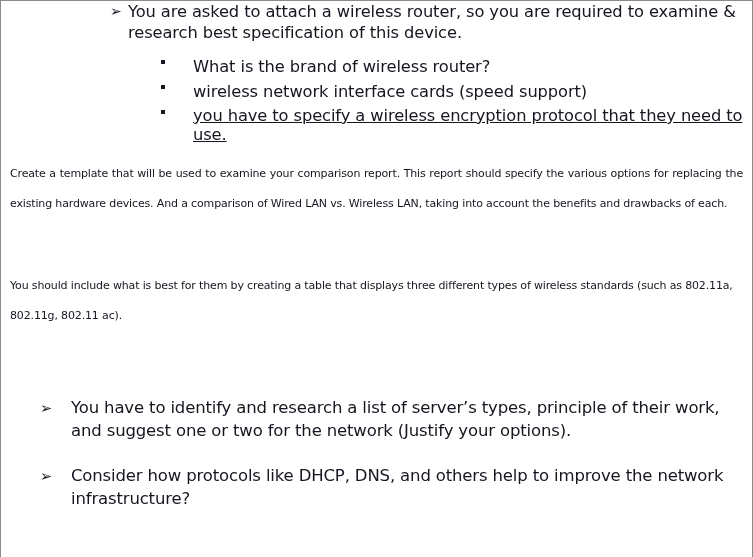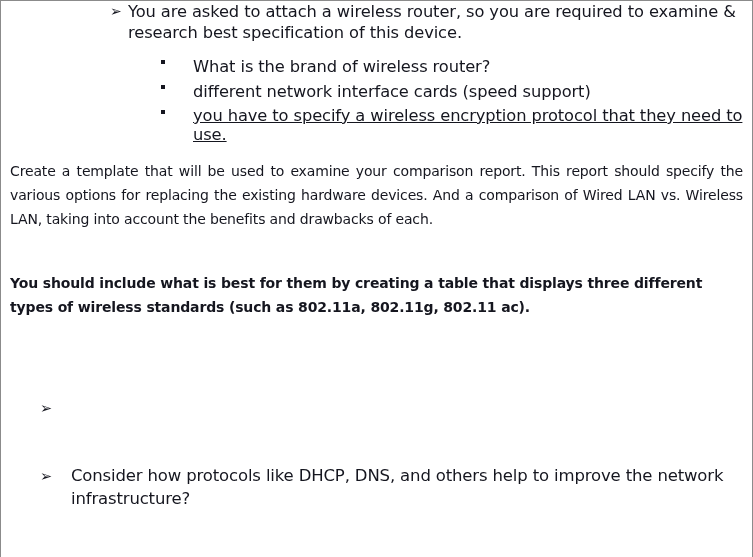--- a/index.html
+++ b/index.html
@@ -76,31 +76,31 @@
     width: 3.5px;
     height: 3.5px;
     background: #15161f;
   }
 
   
   .body-para {
     position: absolute;
     left: 9px;
     width: 733px;
-    font-size: 14px;
-    line-height: 24px;
+    font-size: 11px;
+    line-height: 30px;
     letter-spacing: -0.15px;
     margin-top: 8px;
   }
   .body-para.justified {
     text-align: justify;
     text-justify: inter-word;
   }
   .p-template { top: 150px; }
-  .p-standards { top: 262px; font-weight: bold; }
+  .p-standards { top: 262px; }
   .p-price     { top: 331px; }
 
   
   .arrow-block-bottom {
     position: absolute;
     left: 39px;
     width: 703px;
   }
   .ab-1 { top: 396px; }
   .ab-2 { top: 464px; }
@@ -132,36 +132,37 @@
     </div>
   </div>
 
   <div class="sub-list">
     <div class="sub-item">
       <span class="sub-square"></span>
       <span>What is the brand of wireless router?</span>
     </div>
     <div class="sub-item">
       <span class="sub-square"></span>
-      <span>different network interface cards (speed support)</span>
+      <span>wireless network interface cards (speed support)</span>
     </div>
     <div class="sub-item tight">
       <span class="sub-square"></span>
       <span>you have to specify a wireless encryption protocol that they need to use.</span>
     </div>
   </div>
 
   <p class="body-para justified p-template">Create a template that will be used to examine your comparison report. This report should specify the various options for replacing the existing hardware devices. And a comparison of Wired LAN vs. Wireless LAN, taking into account the benefits and drawbacks of each.</p>
 
   <p class="body-para p-standards">You should include what is best for them by creating a table that displays three different types of wireless standards (such as 802.11a, 802.11g, 802.11 ac).</p>
 
 
   <div class="arrow-block-bottom ab-1">
     <div class="arrow-row-b">
       <span class="arrow-glyph-b">➢</span>
+      <span>You have to identify and research a list of server’s types, principle of their work, and suggest one or two for the network (Justify your options).</span>
     </div>
   </div>
 
   <div class="arrow-block-bottom ab-2">
     <div class="arrow-row-b">
       <span class="arrow-glyph-b">➢</span>
       <span>Consider how protocols like DHCP, DNS, and others help to improve the network infrastructure?</span>
     </div>
   </div>
 

